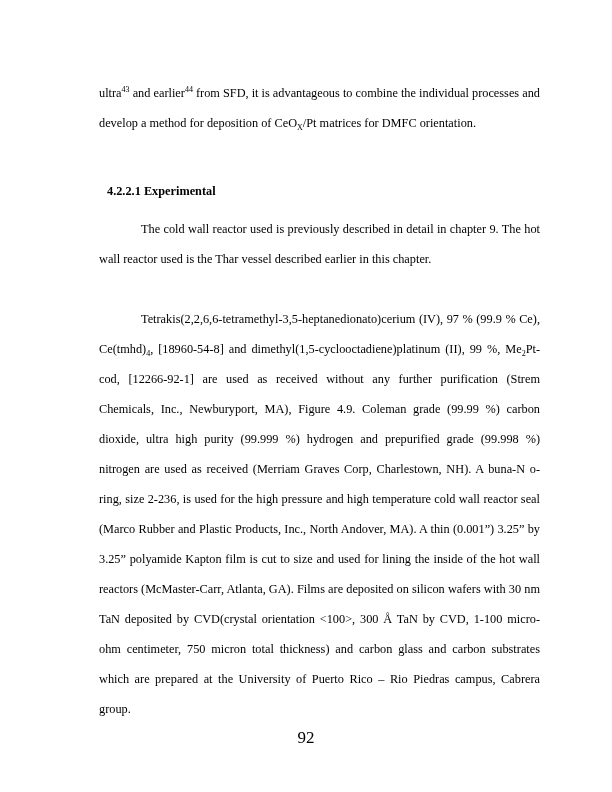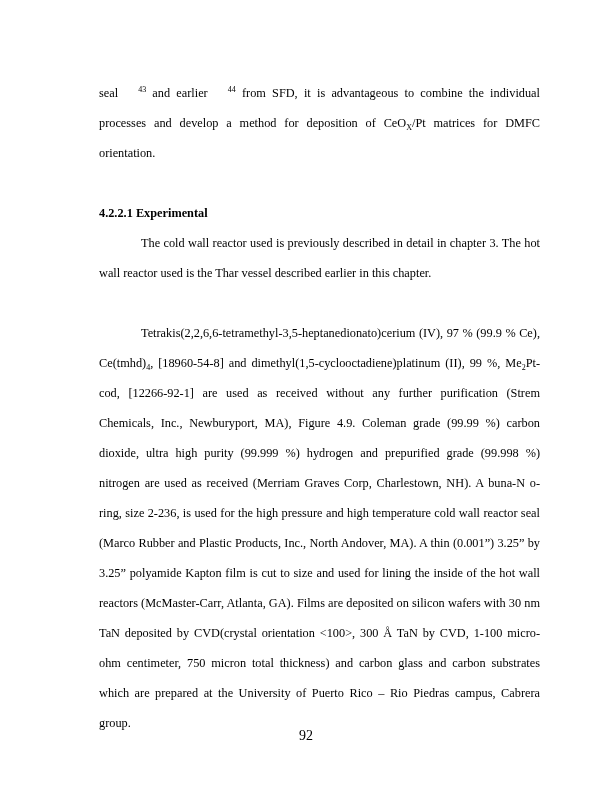--- a/index.html
+++ b/index.html
@@ -29,61 +29,60 @@
     font-size: 12.3px;
     line-height: 30px;
     text-align: justify;
     text-justify: inter-word;
   }
   p.indent {
     text-indent: 42px;
   }
   .gap-line { height: 30px; }
   h4 {
-    margin: 0;
+    margin: 8px;
     font-size: 12.3px;
     line-height: 30px;
     font-weight: bold;
     text-align: left;
   }
   sup {
     font-size: 8px;
     vertical-align: super;
     line-height: 0;
-    margin-left: 20px;
   }
   sub {
     font-size: 8px;
     vertical-align: sub;
     line-height: 0;
   }
   .pagenum {
     position: absolute;
     left: 0;
     right: 0;
     top: 728px;
     text-align: center;
-    font-size: 14px;
+    font-size: 17px;
   }
 </style>
 </head>
 <body>
 
 <div class="page">
   <div class="content">
 
-    <p><span>seal</span><sup>43</sup><span> and earlier</span><sup>44</sup><span> from SFD, it is advantageous to combine the individual processes and develop a method for deposition of CeO</span><sub>X</sub><span>/Pt matrices for DMFC orientation.</span></p>
+    <p><span>ultra</span><sup>43</sup><span> and earlier</span><sup>44</sup><span> from SFD, it is advantageous to combine the individual processes and develop a method for deposition of CeO</span><sub>X</sub><span>/Pt matrices for DMFC orientation.</span></p>
 
     <div class="gap-line"></div>
 
     <h4>4.2.2.1 Experimental</h4>
 
 
 
-    <p class="indent">The cold wall reactor used is previously described in detail in chapter 3.  The hot wall reactor used is the Thar vessel described earlier in this chapter.</p>
+    <p class="indent">The cold wall reactor used is previously described in detail in chapter 9.  The hot wall reactor used is the Thar vessel described earlier in this chapter.</p>
 
     <div class="gap-line"></div>
 
 
     <p class="indent"><span>Tetrakis(2,2,6,6-tetramethyl-3,5-heptanedionato)cerium (IV), 97 % (99.9 % Ce), Ce(tmhd)</span><sub>4</sub><span>, [18960-54-8] and dimethyl(1,5-cyclooctadiene)platinum (II), 99 %, Me</span><sub>2</sub><span>Pt-cod, [12266-92-1] are used as received without any further purification (Strem Chemicals, Inc., Newburyport, MA), Figure 4.9.  Coleman grade (99.99 %) carbon dioxide, ultra high purity (99.999 %) hydrogen and prepurified grade (99.998 %) nitrogen are used as received (Merriam Graves Corp, Charlestown, NH).  A buna-N o-ring, size 2-236, is used for the high pressure and high temperature cold wall reactor seal (Marco Rubber and Plastic Products, Inc., North Andover, MA).  A thin (0.001”) 3.25” by 3.25” polyamide Kapton film is cut to size and used for lining the inside of the hot wall reactors (McMaster-Carr, Atlanta, GA).  Films are deposited on silicon wafers with 30 nm TaN deposited by CVD(crystal orientation &lt;100&gt;, 300 Å TaN by CVD, 1-100 micro-ohm centimeter, 750 micron total thickness) and carbon glass and carbon substrates which are prepared at the University of Puerto Rico – Rio Piedras campus, Cabrera group.</span></p>
 
   </div>
 
   <div class="pagenum">92</div>
 </div>

